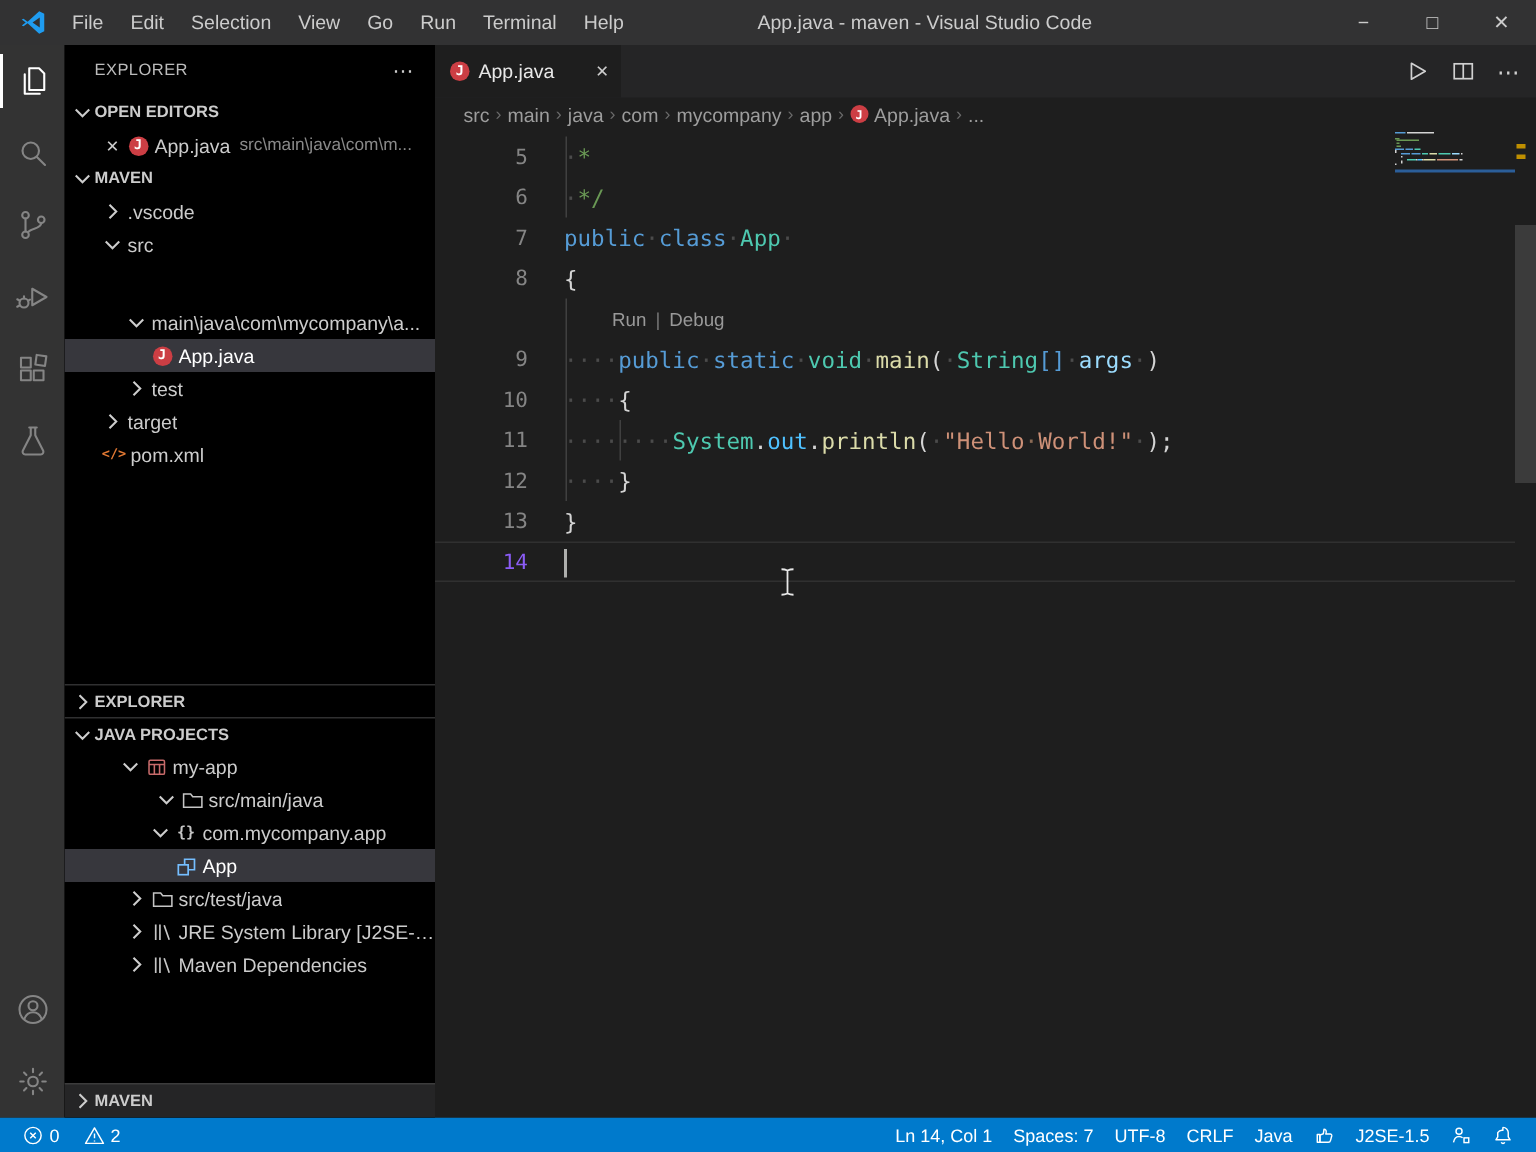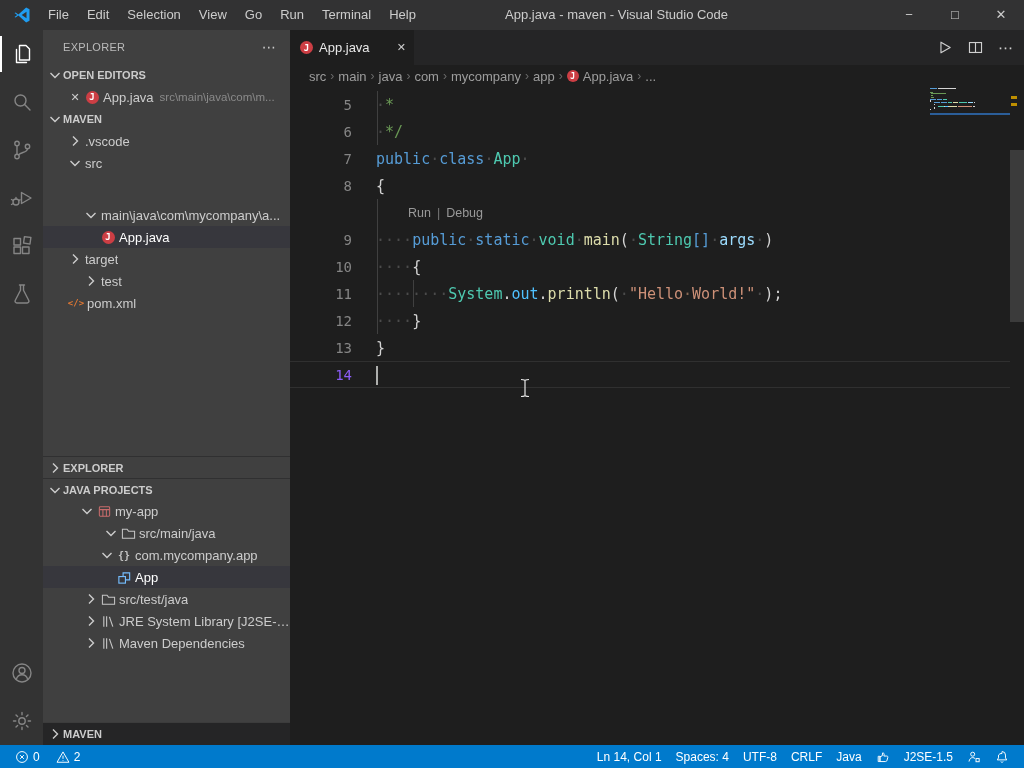--- a/index.html
+++ b/index.html
@@ -20,21 +20,21 @@
 
   
   .activitybar { width:43px; background:#333333; display:flex; flex-direction:column; flex:none; position:relative; }
   .ab-item { height:48px; display:flex; align-items:center; justify-content:center; color:#858585; cursor:pointer; position:relative; }
   .ab-item.active { color:#ffffff; }
   .ab-item.active::before { content:""; position:absolute; left:0; top:6px; bottom:6px; width:2px; background:#ffffff; }
   .ab-item svg { width:24px; height:24px; }
   .ab-bottom { position:absolute; bottom:0; left:0; right:0; }
 
   
-  .sidebar { width:247px; background:#404040; flex:none; position:relative; overflow:hidden; font-size:13px; }
+  .sidebar { width:247px; background:#000000; flex:none; position:relative; overflow:hidden; font-size:13px; }
   .sidebar-title { height:34px; display:flex; align-items:center; padding-left:20px; font-size:11px; color:#bbbbbb; letter-spacing:.3px; }
   .sidebar-title .more { margin-left:auto; margin-right:14px; color:#cccccc; font-size:14px; cursor:pointer; }
   .sec { height:22px; display:flex; align-items:center; font-size:11px; font-weight:bold; color:#cccccc; padding-left:4px; cursor:pointer; }
   .sec.bordered { border-top:1px solid #303031; }
   .tw { width:16px; height:16px; flex:none; display:flex; align-items:center; justify-content:center; }
   .tw svg { width:16px; height:16px; }
   .row { height:22px; display:flex; align-items:center; color:#cccccc; cursor:pointer; white-space:nowrap; }
   .row.selected { background:#37373D; color:#ffffff; }
   .row .label { margin-left:2px; overflow:hidden; text-overflow:ellipsis; }
   .row .detail { margin-left:6px; font-size:11.5px; color:#8a8a8a; overflow:hidden; }
@@ -252,35 +252,35 @@
               </svg>
             </span>
             <span class="label">main\java\com\mycompany\a...</span>
           </div>
           <div class="row selected" style="padding-left: 56px;">
             <span class="ti">
               <span class="file-badge">J</span>
             </span>
             <span class="label">App.java</span>
           </div>
+          <div class="row" style="padding-left: 40px;">
+            <span class="tw">
+              <svg viewBox="0 0 16 16" fill="none" stroke="#cccccc" stroke-width="1.4">
+                <path d="M6 3.5l4.5 4.5L6 12.5"></path>
+              </svg>
+            </span>
+            <span class="label">test</span>
+          </div>
           <div class="row" style="padding-left: 24px;">
             <span class="tw">
               <svg viewBox="0 0 16 16" fill="none" stroke="#cccccc" stroke-width="1.4">
                 <path d="M6 3.5l4.5 4.5L6 12.5"></path>
               </svg>
             </span>
             <span class="label">target</span>
-          </div>
-          <div class="row" style="padding-left: 40px;">
-            <span class="tw">
-              <svg viewBox="0 0 16 16" fill="none" stroke="#cccccc" stroke-width="1.4">
-                <path d="M6 3.5l4.5 4.5L6 12.5"></path>
-              </svg>
-            </span>
-            <span class="label">test</span>
           </div>
           <div class="row" style="padding-left: 24px;">
             <span class="ti">
               <span style="color:#E37933;font-family:'DejaVu Sans Mono',monospace;font-size:9px;font-weight:bold;">&lt;/&gt;</span>
             </span>
             <span class="label">pom.xml</span>
           </div>
           <div style="height: 142px;"></div>
           <div class="sec bordered">
             <span class="tw">
@@ -565,21 +565,21 @@
             </svg>
           </span>
           <span>2</span>
         </span>
       </div>
     <div class="st-right" id="st-right">
         <span class="st-item">
           <span>Ln 14, Col 1</span>
         </span>
         <span class="st-item">
-          <span>Spaces: 4</span>
+          <span>Spaces: 7</span>
         </span>
         <span class="st-item">
           <span>UTF-8</span>
         </span>
         <span class="st-item">
           <span>CRLF</span>
         </span>
         <span class="st-item">
           <span>Java</span>
         </span>

